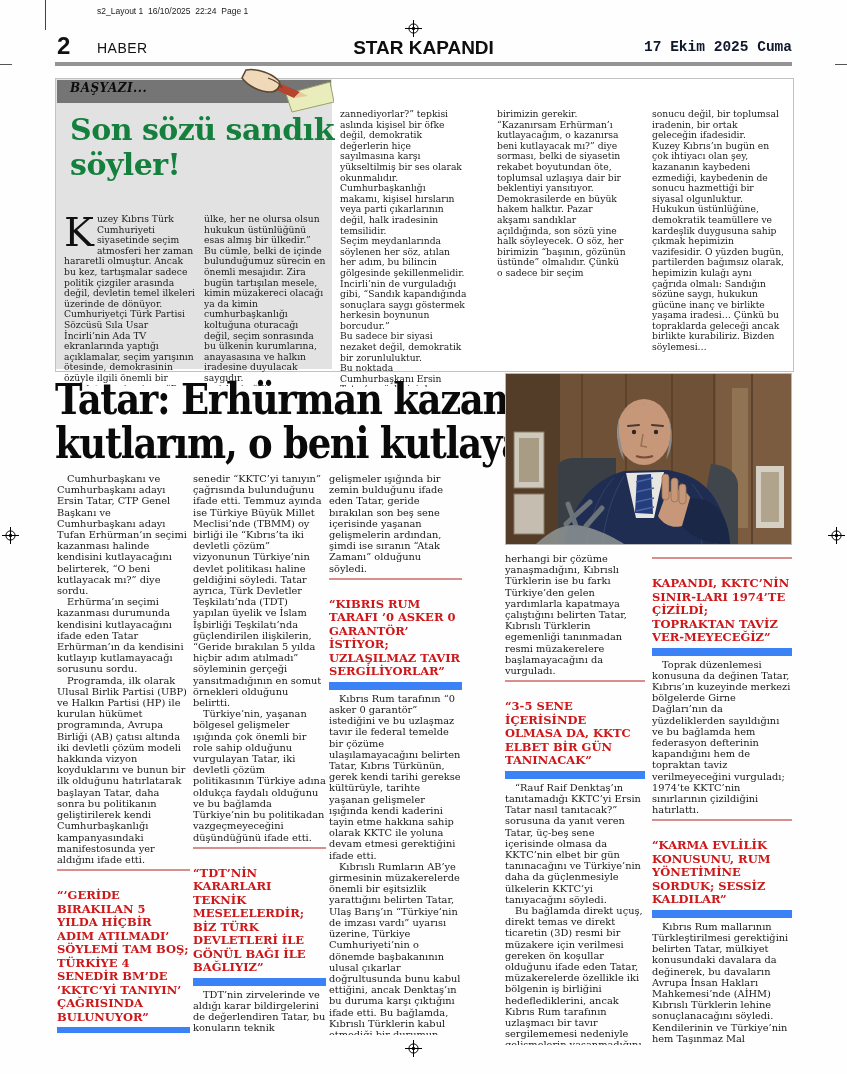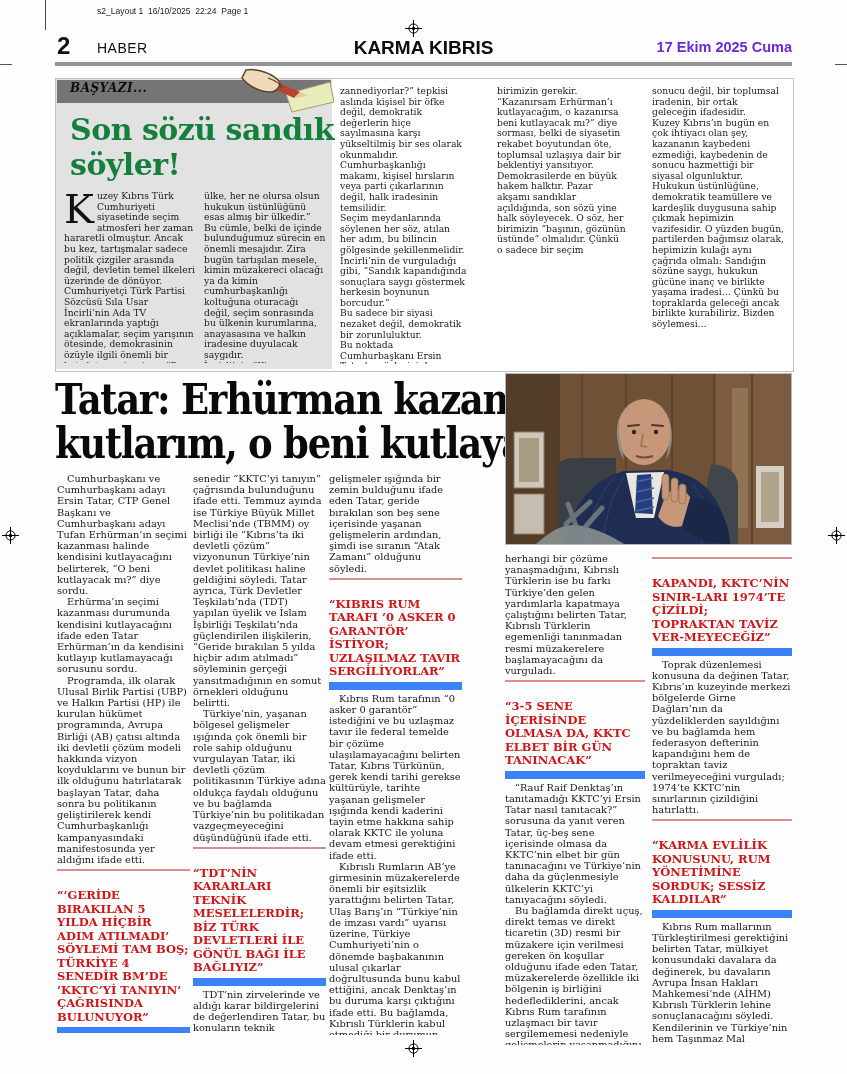--- a/index.html
+++ b/index.html
@@ -12,32 +12,32 @@
   .cropline-l{position:absolute;left:0;top:64px;width:12px;height:1px;background:#555;}
   .cropline-r{position:absolute;right:0;top:64px;width:12px;height:1px;background:#555;}
   .regmark{position:absolute;width:17px;height:17px;}
   
   .masthead{position:absolute;left:55px;top:34px;width:737px;height:26px;
             font-family:"Liberation Sans",sans-serif;}
   .pagenum{position:absolute;left:2px;top:-2px;font-size:24px;font-weight:700;color:#111;}
   .section{position:absolute;left:42px;top:6px;font-size:14px;letter-spacing:0.5px;color:#111;}
   .paper{position:absolute;left:0;right:0;top:3px;text-align:center;font-size:19px;
          font-weight:700;letter-spacing:0px;color:#0e0e0e;}
-  .mdate{position:absolute;right:0;top:5px;font-size:14.5px;font-weight:700;color:#6d28d9;}
+  .mdate{position:absolute;right:0;top:5px;font-size:14.5px;font-weight:700;color:#0f172a;font-family:Liberation Mono, monospace;}
   .mast-rule{position:absolute;left:55px;top:62px;width:737px;height:3.5px;background:#949494;}
   
   .ed-frame{position:absolute;left:55px;top:78px;width:737px;height:292px;border:1px solid #c2c2c2;background:#fff;}
   .ed-gray{position:absolute;left:56px;top:79px;width:276px;height:290px;background:#e2e2e2;}
   .ed-bar{position:absolute;left:57px;top:80px;width:274px;height:23px;background:#757575;}
   .ed-kicker{position:absolute;left:70px;top:81px;font-size:12px;font-weight:700;font-style:italic;
              color:#0c0c0c;letter-spacing:0.5px;}
   .ed-icon{position:absolute;left:238px;top:68px;}
   .ed-title{position:absolute;left:70px;top:112px;width:264px;text-align:left;
             font-size:30px;line-height:35px;font-weight:700;color:#15803d;letter-spacing:-0.5px;}
-  .ed-col{position:absolute;font-size:9.2px;line-height:10.6px;color:#1c1c1c;overflow:hidden;}
+  .ed-col{position:absolute;font-size:9.2px;line-height:10.6px;color:#1c1c1c;overflow:hidden;margin-top:23px;}
   .dropcap{float:left;font-size:40px;line-height:32px;padding:2px 3px 0 0;color:#111;}
   
   .headline{position:absolute;left:55px;top:378px;width:460px;margin:0;color:#0a0a0a;}
   .headline span{display:inline-block;transform:scaleX(0.86);transform-origin:left top;
                  font-size:43px;line-height:43px;font-weight:700;letter-spacing:-1.5px;white-space:nowrap;}
   .photo{position:absolute;left:505px;top:373px;width:287px;height:172px;border:1px solid #b9b9b9;box-sizing:border-box;}
   .art-col{position:absolute;font-size:9.8px;line-height:11.2px;color:#181818;overflow:hidden;}
   .para{margin:0;}
   .para.ind{text-indent:10px;}
   .subhead{color:#cd1719;font-weight:700;font-size:11.5px;line-height:13.5px;
@@ -76,21 +76,21 @@
   <svg class="regmark" style="left:828px;top:527px;" viewBox="0 0 17 17">
     <line x1="0" y1="8.5" x2="17" y2="8.5" stroke="#000" stroke-width="1"></line>
     <line x1="8.5" y1="0" x2="8.5" y2="17" stroke="#000" stroke-width="1"></line>
     <circle cx="8.5" cy="8.5" r="4.6" fill="none" stroke="#000" stroke-width="1"></circle>
     <circle cx="8.5" cy="8.5" r="1.7" fill="#000"></circle>
   </svg>
 
   <div class="masthead">
     <span class="pagenum">2</span>
     <span class="section">HABER</span>
-    <span class="paper">KARMA KIBRIS</span>
+    <span class="paper">STAR KAPANDI</span>
     <span class="mdate">17 Ekim 2025 Cuma</span>
   </div>
   <div class="mast-rule"></div>
 
   <div class="ed-frame"></div>
   <div class="ed-gray"></div>
   <div class="ed-bar"></div>
   <span class="ed-kicker">BAŞYAZI...</span>
   <svg class="ed-icon" width="96" height="46" viewBox="0 0 96 46">
     <polygon points="48,26 92,14 96,34 54,44" fill="#e9edbc" stroke="#9aa06a" stroke-width="1"></polygon>

